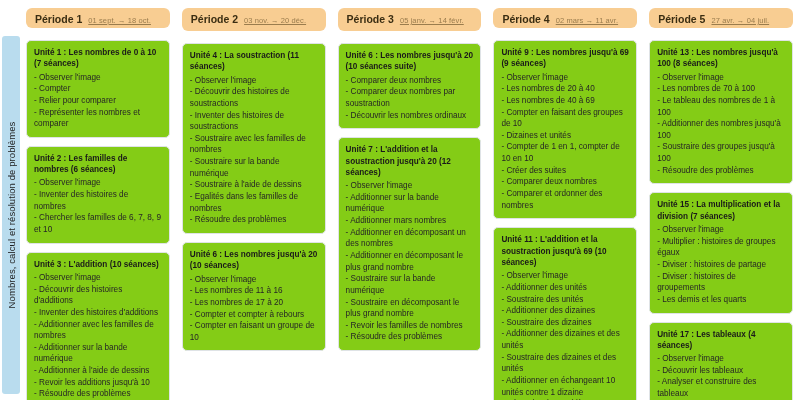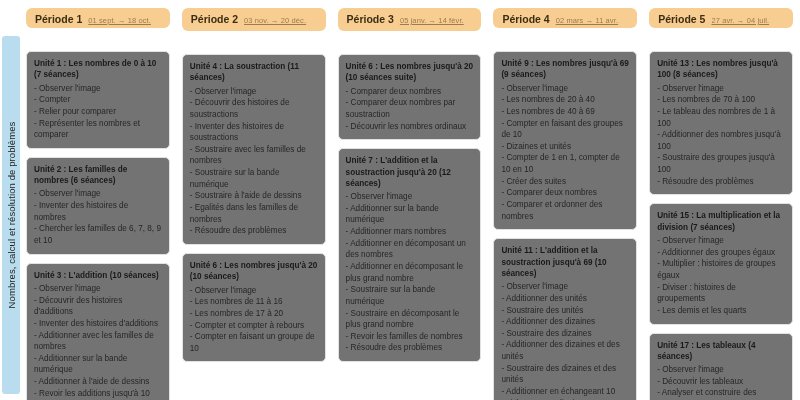--- a/index.html
+++ b/index.html
@@ -60,21 +60,21 @@
     flex-direction: column;
     padding: 0 5px 0 3px;
     box-sizing: border-box;
     overflow: hidden;
   }
 
   .period-header {
     background: #f8cd92;
     border-radius: 6px;
     padding: 5px 9px 6px 9px;
-    margin: 8px 2px 23px 2px;
+    margin: 8px 2px 12px 2px;
     display: flex;
     align-items: baseline;
     gap: 6px;
     box-sizing: border-box;
     min-height: 20px;
   }
   .period-title {
     font-size: 10.5px;
     font-weight: bold;
     color: #3a2d12;
@@ -91,21 +91,21 @@
   .unit-list {
     display: flex;
     flex-direction: column;
     gap: 8px;
     padding: 0 2px;
   }
 
   .unit-card {
     border: 1px solid #dfe3e6;
     border-radius: 5px;
-    background: #737373;
+    background: #84cc16;
     padding: 6px 7px 7px 7px;
     box-sizing: border-box;
   }
   .unit-title {
     font-size: 8.2px;
     font-weight: bold;
     line-height: 1.38;
     color: #1a1a1a;
     margin: 0 0 2px 0;
   }
@@ -256,22 +256,22 @@
             <p class="unit-item">- Observer l'image</p>
             <p class="unit-item">- Les nombres de 70 à 100</p>
             <p class="unit-item">- Le tableau des nombres de 1 à 100</p>
             <p class="unit-item">- Additionner des nombres jusqu'à 100</p>
             <p class="unit-item">- Soustraire des groupes jusqu'à 100</p>
             <p class="unit-item">- Résoudre des problèmes</p>
           </div>
           <div class="unit-card">
             <p class="unit-title">Unité 15 : La multiplication et la division (7 séances)</p>
             <p class="unit-item">- Observer l'image</p>
-            <p class="unit-item">- Additionner des groupes égaux</p>
             <p class="unit-item">- Multiplier : histoires de groupes égaux</p>
+            <p class="unit-item">- Diviser : histoires de partage</p>
             <p class="unit-item">- Diviser : histoires de groupements</p>
             <p class="unit-item">- Les demis et les quarts</p>
           </div>
           <div class="unit-card">
             <p class="unit-title">Unité 17 : Les tableaux (4 séances)</p>
             <p class="unit-item">- Observer l'image</p>
             <p class="unit-item">- Découvrir les tableaux</p>
             <p class="unit-item">- Analyser et construire des tableaux</p>
           </div>
         </div>

